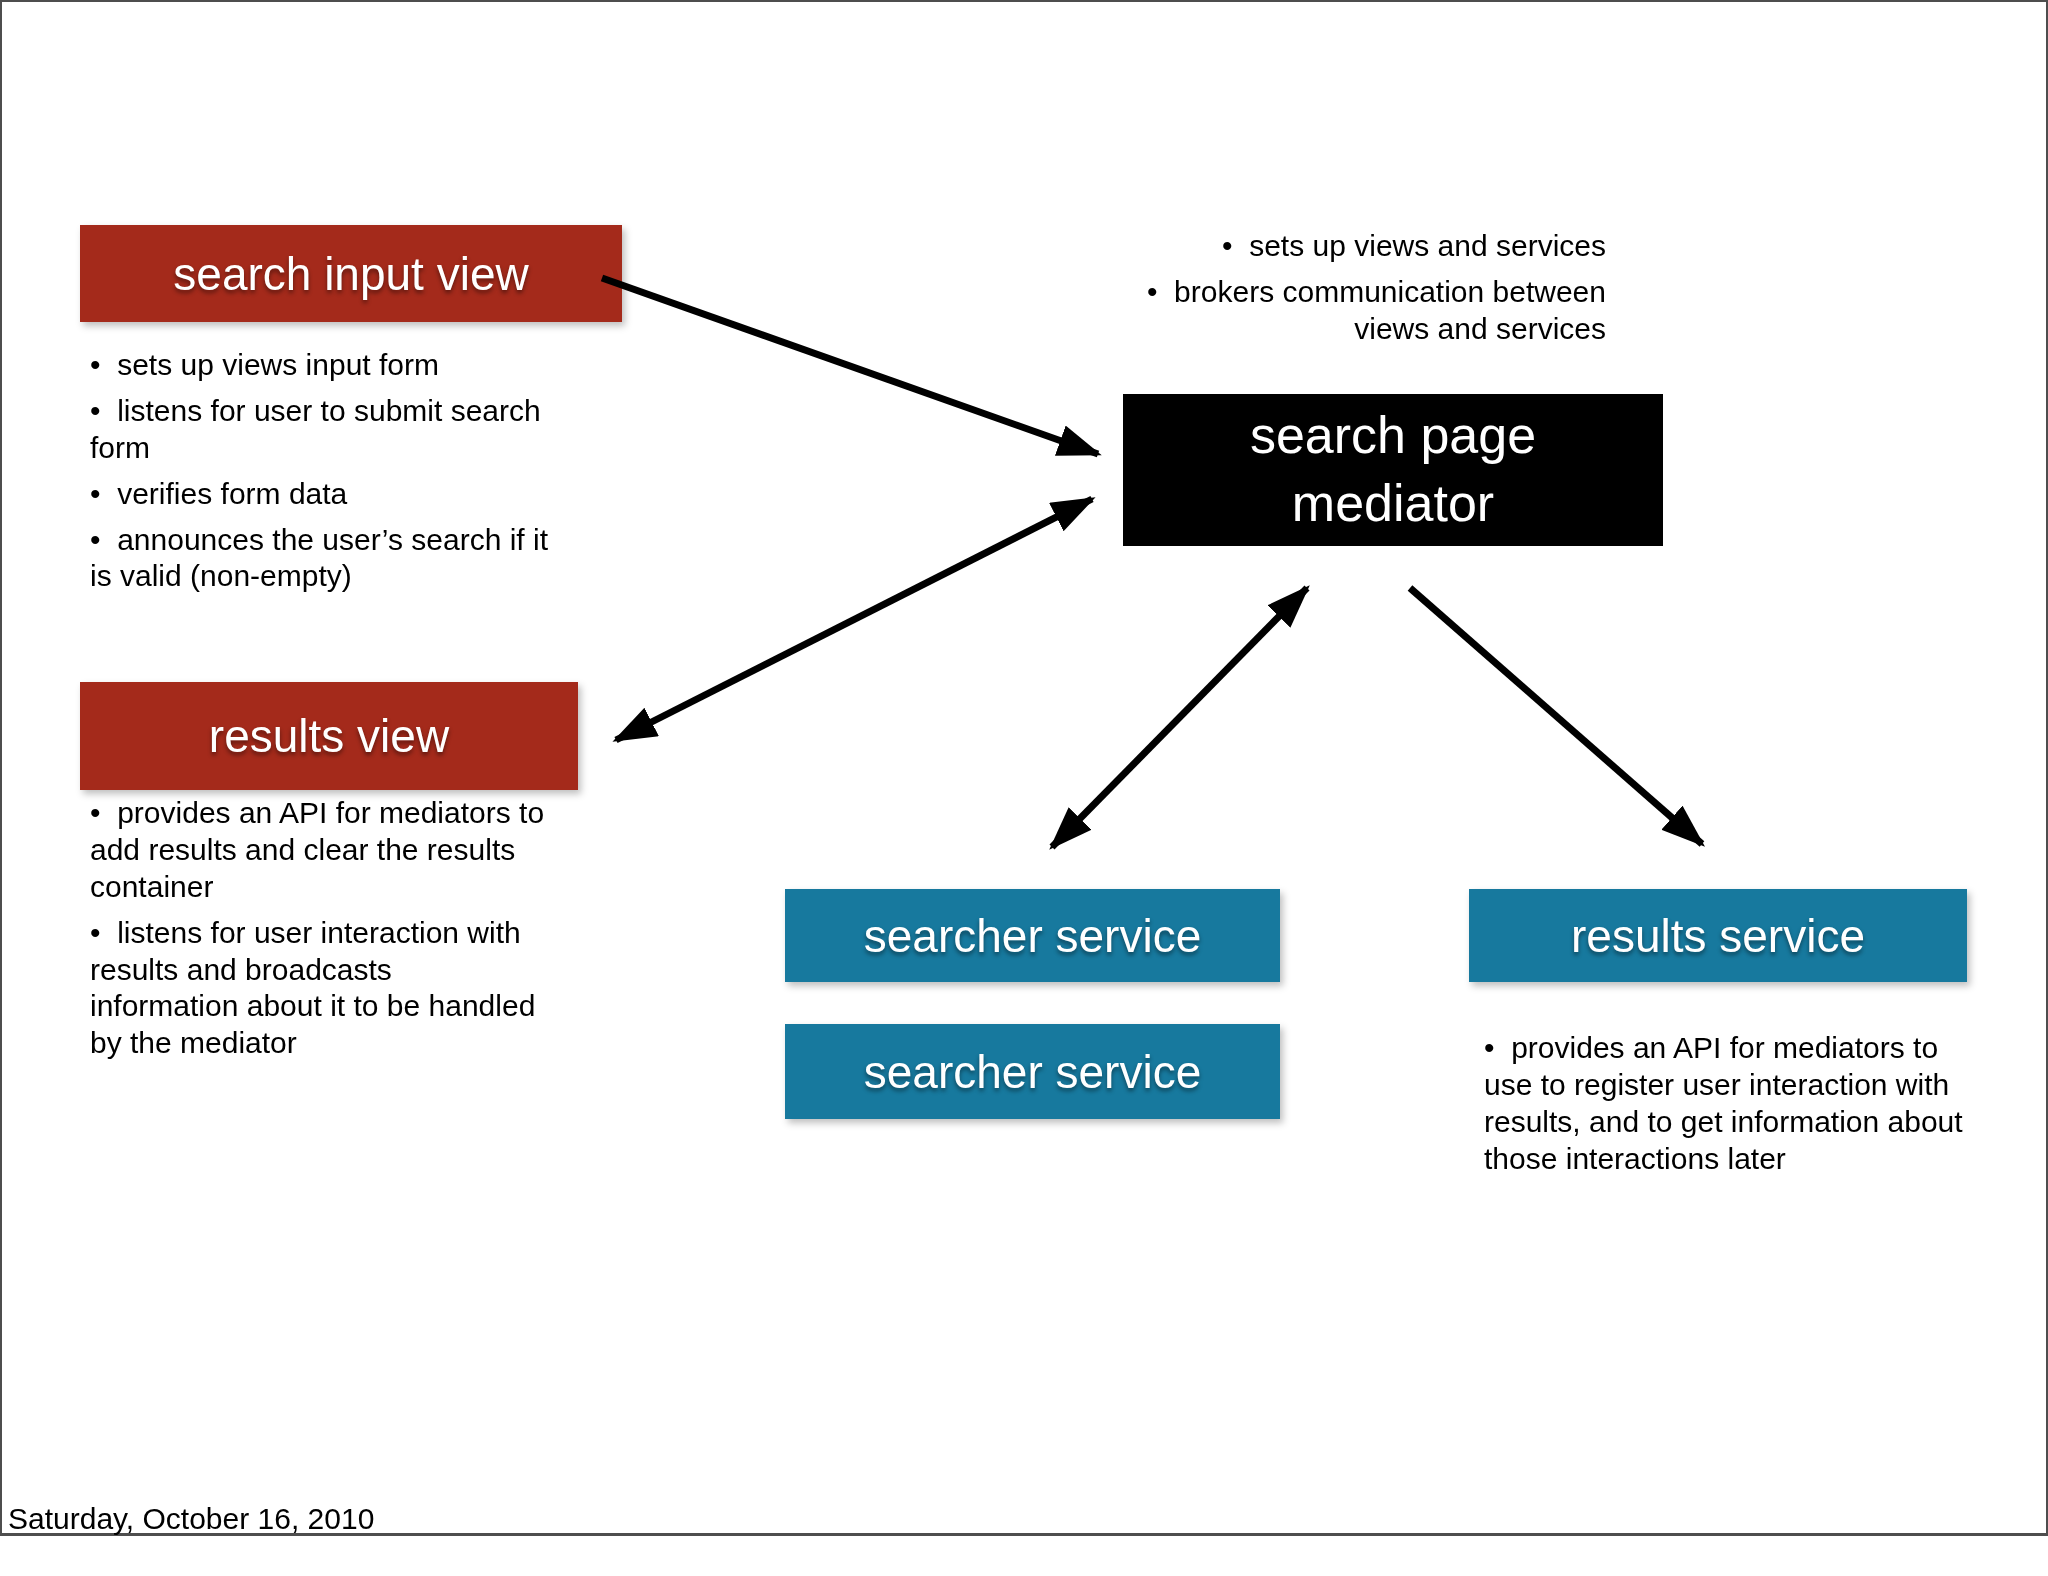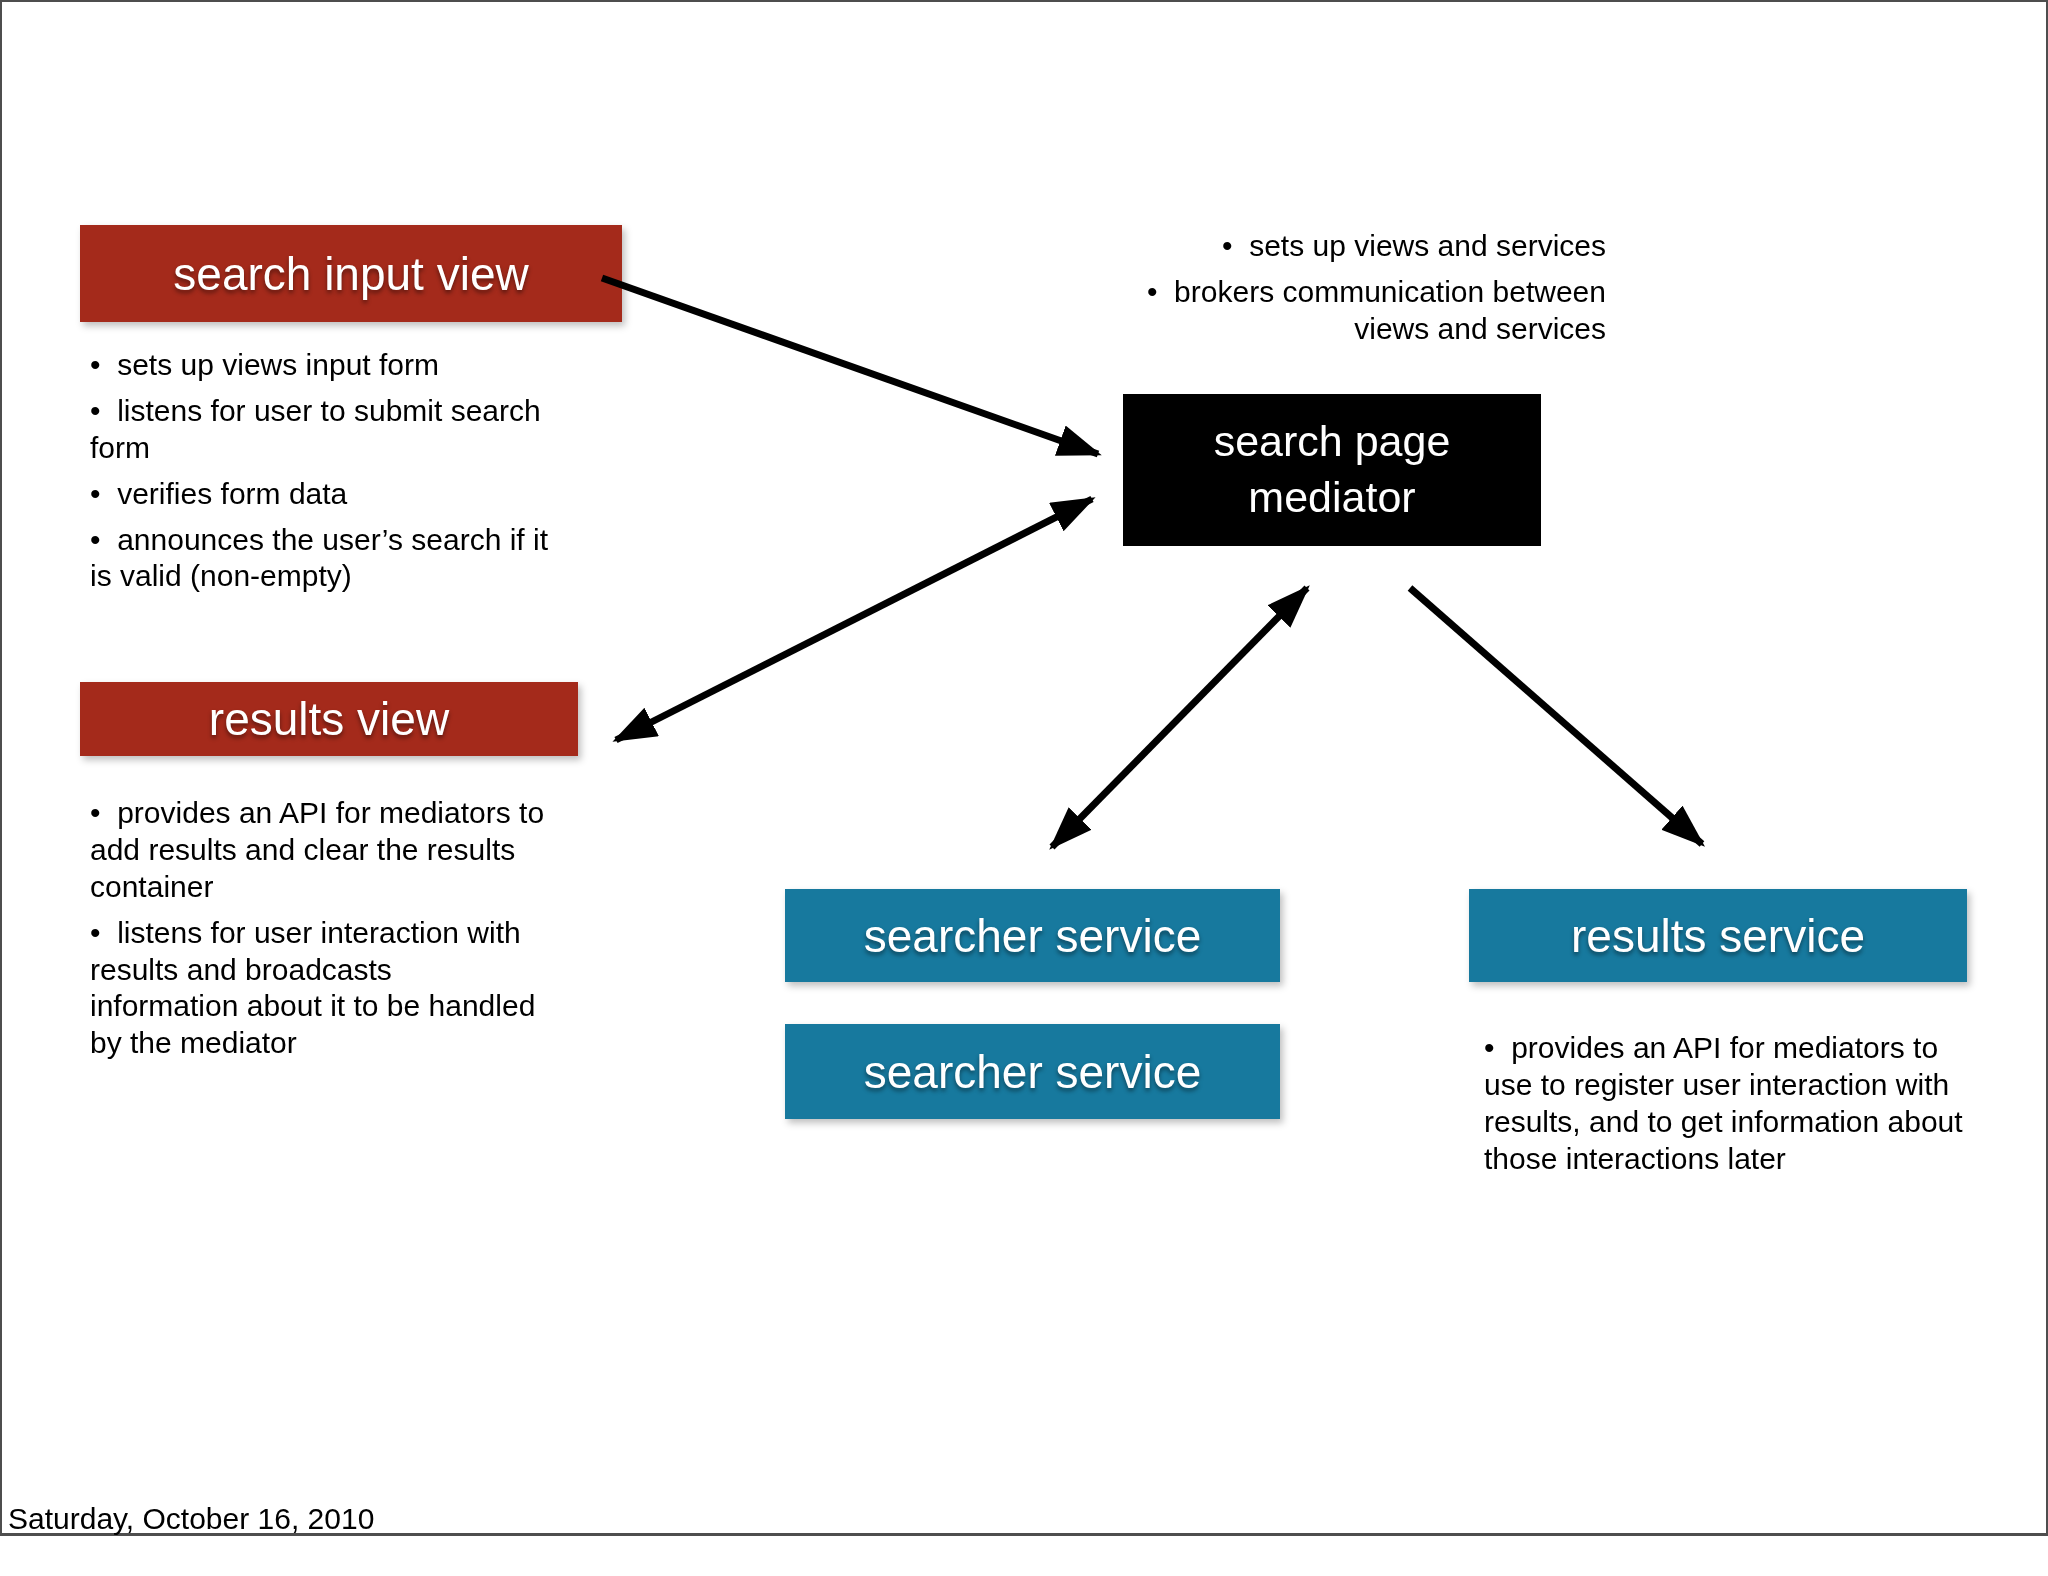--- a/index.html
+++ b/index.html
@@ -17,22 +17,22 @@
     color:#ffffff;font-size:46px;
     text-shadow:0 3px 4px rgba(0,0,0,0.45);
     box-shadow:3px 4px 7px rgba(0,0,0,0.25);
     text-align:center;
   }
   .red{background:#a42a1b;}
   .teal{background:#17799e;}
   .blackbox{background:#000000;box-shadow:none;}
 
   .box-search-input{left:78px;top:223px;width:542px;height:97px;}
-  .box-results-view{left:78px;top:680px;width:498px;height:74px;}
-  .box-mediator{left:1121px;top:392px;width:418px;height:152px;font-size:43px;line-height:1.3;padding:0 30px;box-sizing:border-box;}
+  .box-results-view{left:78px;top:680px;width:498px;height:108px;}
+  .box-mediator{left:1121px;top:392px;width:540px;height:152px;font-size:52px;line-height:1.3;padding:0 30px;box-sizing:border-box;}
   .box-searcher-1{left:783px;top:887px;width:495px;height:93px;}
   .box-searcher-2{left:783px;top:1022px;width:495px;height:95px;}
   .box-results-service{left:1467px;top:887px;width:498px;height:93px;}
 
   .notes{position:absolute;font-size:30px;line-height:1.23;color:#000000;}
   .notes div{margin-bottom:9px;}
   .notes div::before{content:"\2022\00a0\00a0";}
   .notes-search-input{left:88px;top:345px;width:475px;}
   .notes-mediator{left:1134px;top:226px;width:470px;text-align:right;}
   .notes-results-view{left:88px;top:793px;width:455px;}

